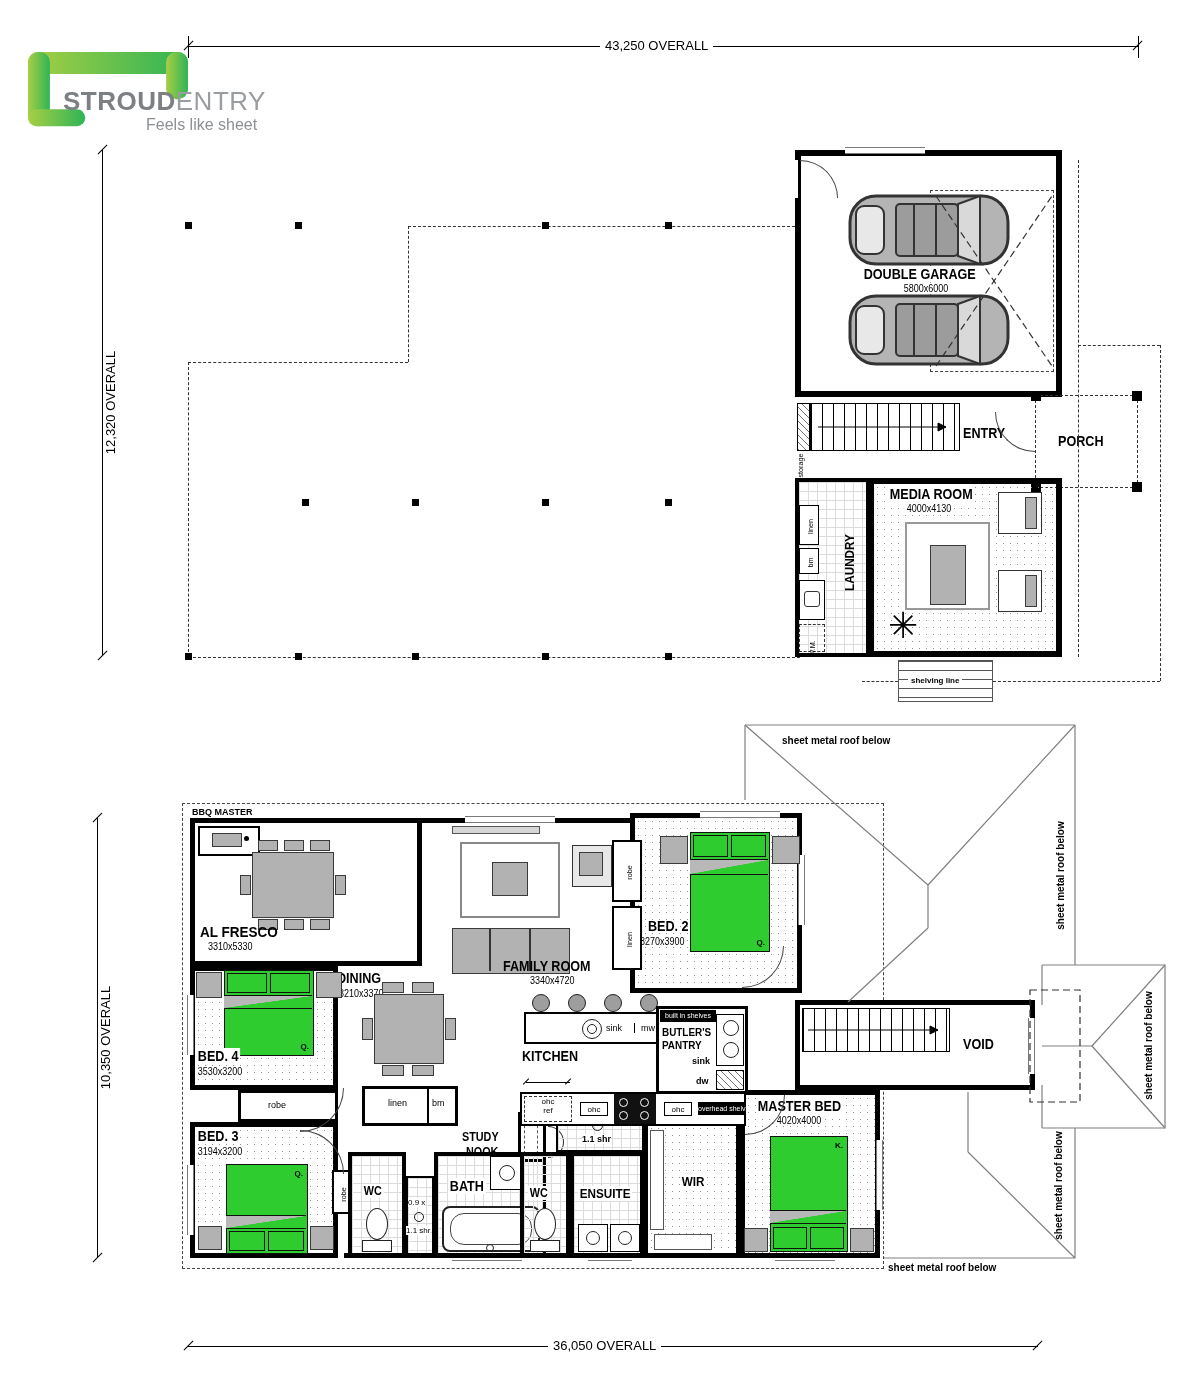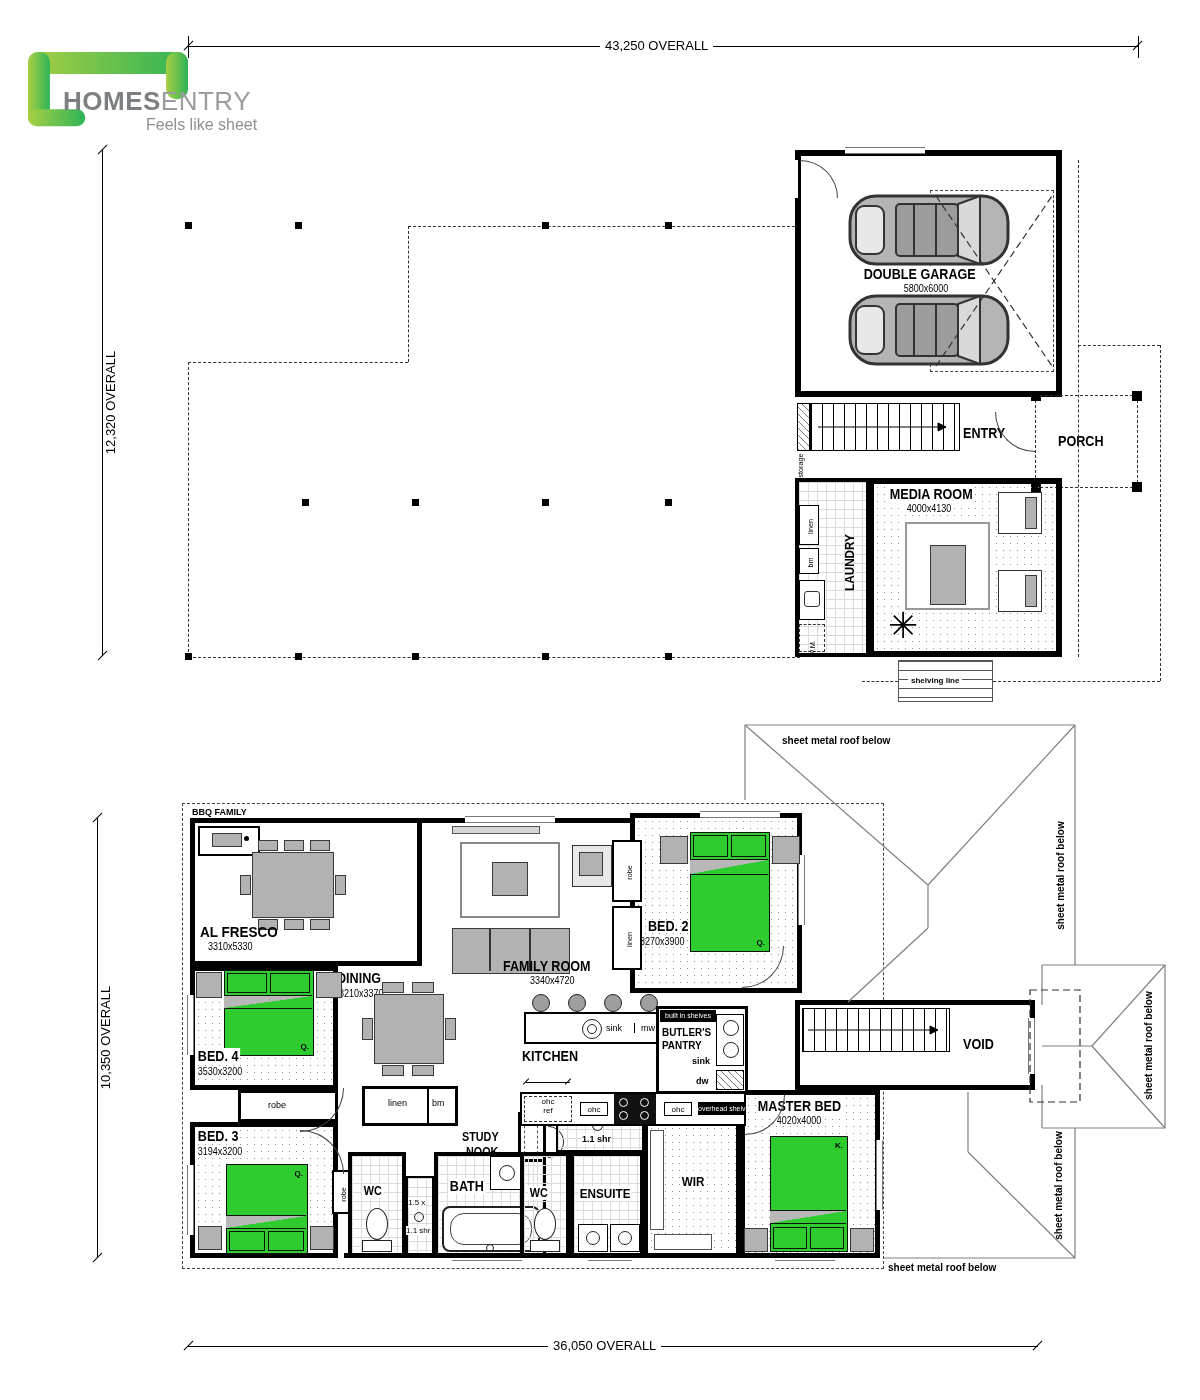--- a/index.html
+++ b/index.html
@@ -53,21 +53,21 @@
         <stop offset="0" stop-color="#a8cf43"></stop>
             <stop offset="1" stop-color="#2eb457"></stop>
       </linearGradient>
         </defs>
       <rect x="0" y="0" width="190" height="26" rx="12" fill="url(#g)"></rect>
       <rect x="0" y="0" width="26" height="88" rx="12" fill="url(#g)"></rect>
       <rect x="164" y="0" width="26" height="56" rx="12" fill="url(#g)"></rect>
       <rect x="0" y="68" width="68" height="20" rx="10" fill="url(#g)"></rect>
     </svg>
   </div>
-  <div class="a" style="left:63px;top:86px;font-size:26px;font-weight:bold;color:#7d8083;letter-spacing:.5px;"><span>HOMES</span><span style="font-weight:normal;color:#9a9da0;">ENTRY</span></div>
+  <div class="a" style="left:63px;top:86px;font-size:26px;font-weight:bold;color:#7d8083;letter-spacing:.5px;"><span>STROUD</span><span style="font-weight:normal;color:#9a9da0;">ENTRY</span></div>
   <div class="a" style="left:146px;top:116px;font-size:16px;color:#8d9093;">Feels like sheet</div>
 
   <div class="a dline" style="left:188px;top:46px;width:950px;height:1px;"></div>
   <div class="a tick" style="left:182px;top:45px;"></div>
   <div class="a tick" style="left:1131px;top:45px;"></div>
   <div class="a dline" style="left:188px;top:36px;width:1px;height:22px;"></div>
   <div class="a dline" style="left:1138px;top:36px;width:1px;height:22px;"></div>
   <div class="a dimlbl" style="left:600px;top:38px;">43,250 OVERALL</div>
 
   <div class="a dline" style="left:102px;top:150px;width:1px;height:506px;"></div>
@@ -172,21 +172,21 @@
 
   <div class="a lines" style="left:898px;top:660px;width:95px;height:42px;border:1px solid #555;"></div>
   <div class="a tiny" style="left:908px;top:676px;background:#fff;padding:0 3px;font-weight:bold;">shelving line</div>
   <div class="a dashH" style="left:862px;top:681px;width:36px;height:1px;"></div>
   <div class="a dashH" style="left:993px;top:681px;width:167px;height:1px;"></div>
   <div class="a dashV" style="left:1078px;top:160px;width:1px;height:497px;"></div>
   <div class="a dashV" style="left:1160px;top:345px;width:1px;height:336px;"></div>
   <div class="a dashH" style="left:1078px;top:345px;width:82px;height:1px;"></div>
 
   <div class="a" style="left:182px;top:803px;width:702px;height:466px;border:1.5px dashed #444;"></div>
-  <div class="a tiny" style="left:190px;top:807px;font-weight:bold;font-size:9px;background:#fff;padding:0 2px;">BBQ FAMILY</div>
+  <div class="a tiny" style="left:190px;top:807px;font-weight:bold;font-size:9px;background:#fff;padding:0 2px;">BBQ MASTER</div>
 
   <div class="a room" style="left:190px;top:818px;width:232px;height:148px;"></div>
   <div class="a" style="left:198px;top:826px;width:62px;height:30px;border:2px solid #000;">
       <div class="a gray" style="left:12px;top:5px;width:30px;height:14px;"></div>
       <div class="a" style="left:44px;top:8px;width:5px;height:5px;background:#000;border-radius:50%;"></div>
     </div>
   <div class="a gray" style="left:252px;top:852px;width:82px;height:66px;"></div>
   <div class="a gray" style="left:258px;top:840px;width:20px;height:11px;"></div>
   <div class="a gray" style="left:284px;top:840px;width:20px;height:11px;"></div>
   <div class="a gray" style="left:310px;top:840px;width:20px;height:11px;"></div>
@@ -291,21 +291,21 @@
       <div class="a" style="left:3px;top:5px;width:14px;height:34px;border:1px dashed #555;"></div>
     </div>
   <div class="a" style="left:548px;top:1126px;width:16px;height:32px;border:1.5px solid #333;border-left:none;border-radius:0 100% 100% 0 / 0 50% 50% 0;background:#fff;"></div>
 
   <div class="a tile" style="left:348px;top:1152px;width:58px;height:106px;border:4px solid #000;"></div>
   <div class="a lbl" style="left:362px;top:1184px;font-size:12px;background:#fff;padding:0 2px;">WC</div>
   <div class="a" style="left:362px;top:1240px;width:30px;height:12px;border:1.5px solid #222;background:#fff;"></div>
   <div class="a circ" style="left:366px;top:1208px;width:22px;height:32px;background:#fff;"></div>
 
   <div class="a tile" style="left:406px;top:1176px;width:28px;height:82px;border:2px solid #000;"></div>
-  <div class="a tiny" style="left:408px;top:1198px;font-size:8px;background:#fff;">1.5 x</div>
+  <div class="a tiny" style="left:408px;top:1198px;font-size:8px;background:#fff;">0.9 x</div>
   <div class="a circ" style="left:414px;top:1212px;width:10px;height:10px;"></div>
   <div class="a tiny" style="left:406px;top:1226px;font-size:8px;background:#fff;">1.1 shr</div>
 
   <div class="a tile" style="left:434px;top:1152px;width:112px;height:106px;border:4px solid #000;"></div>
   <div class="a winH" style="left:452px;top:1254px;width:70px;"></div>
   <div class="a lbl" style="left:448px;top:1178px;font-size:14px;background:#fff;padding:0 2px;">BATH</div>
   <div class="a chip" style="left:490px;top:1156px;width:34px;height:34px;">
       <div class="a circ" style="left:8px;top:8px;width:16px;height:16px;"></div>
     </div>
   <div class="a" style="left:442px;top:1206px;width:98px;height:46px;border:2px solid #222;border-radius:8px;background:#fff;">

